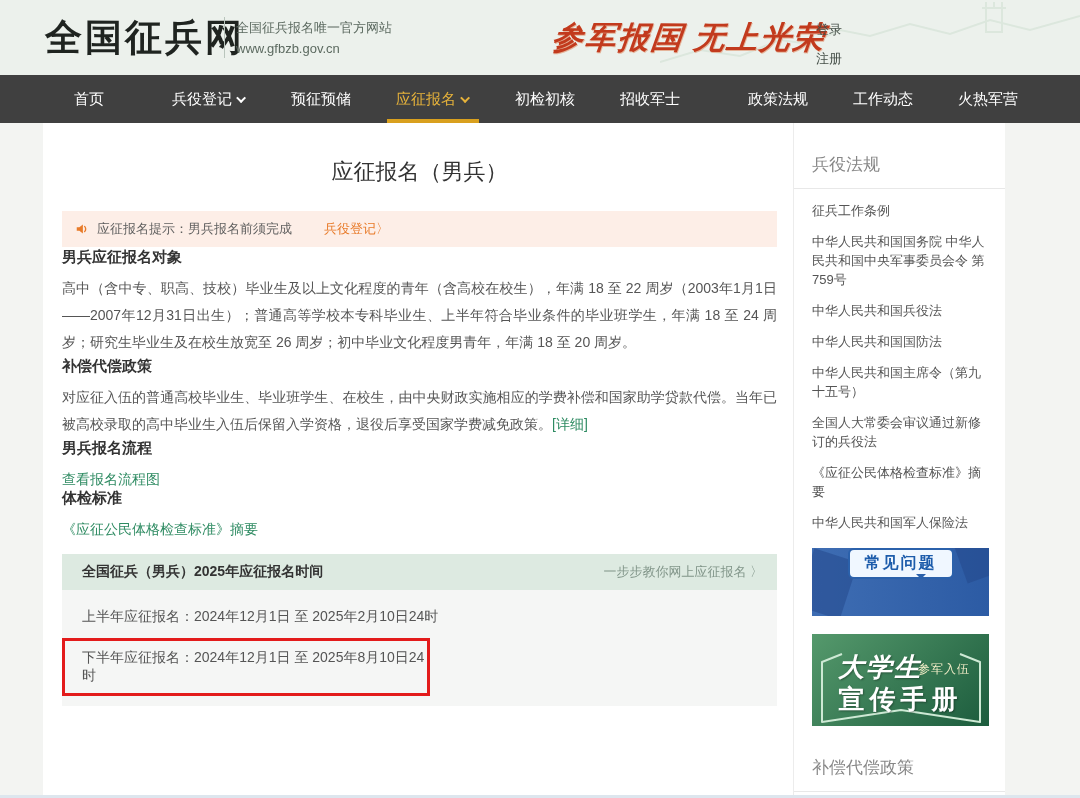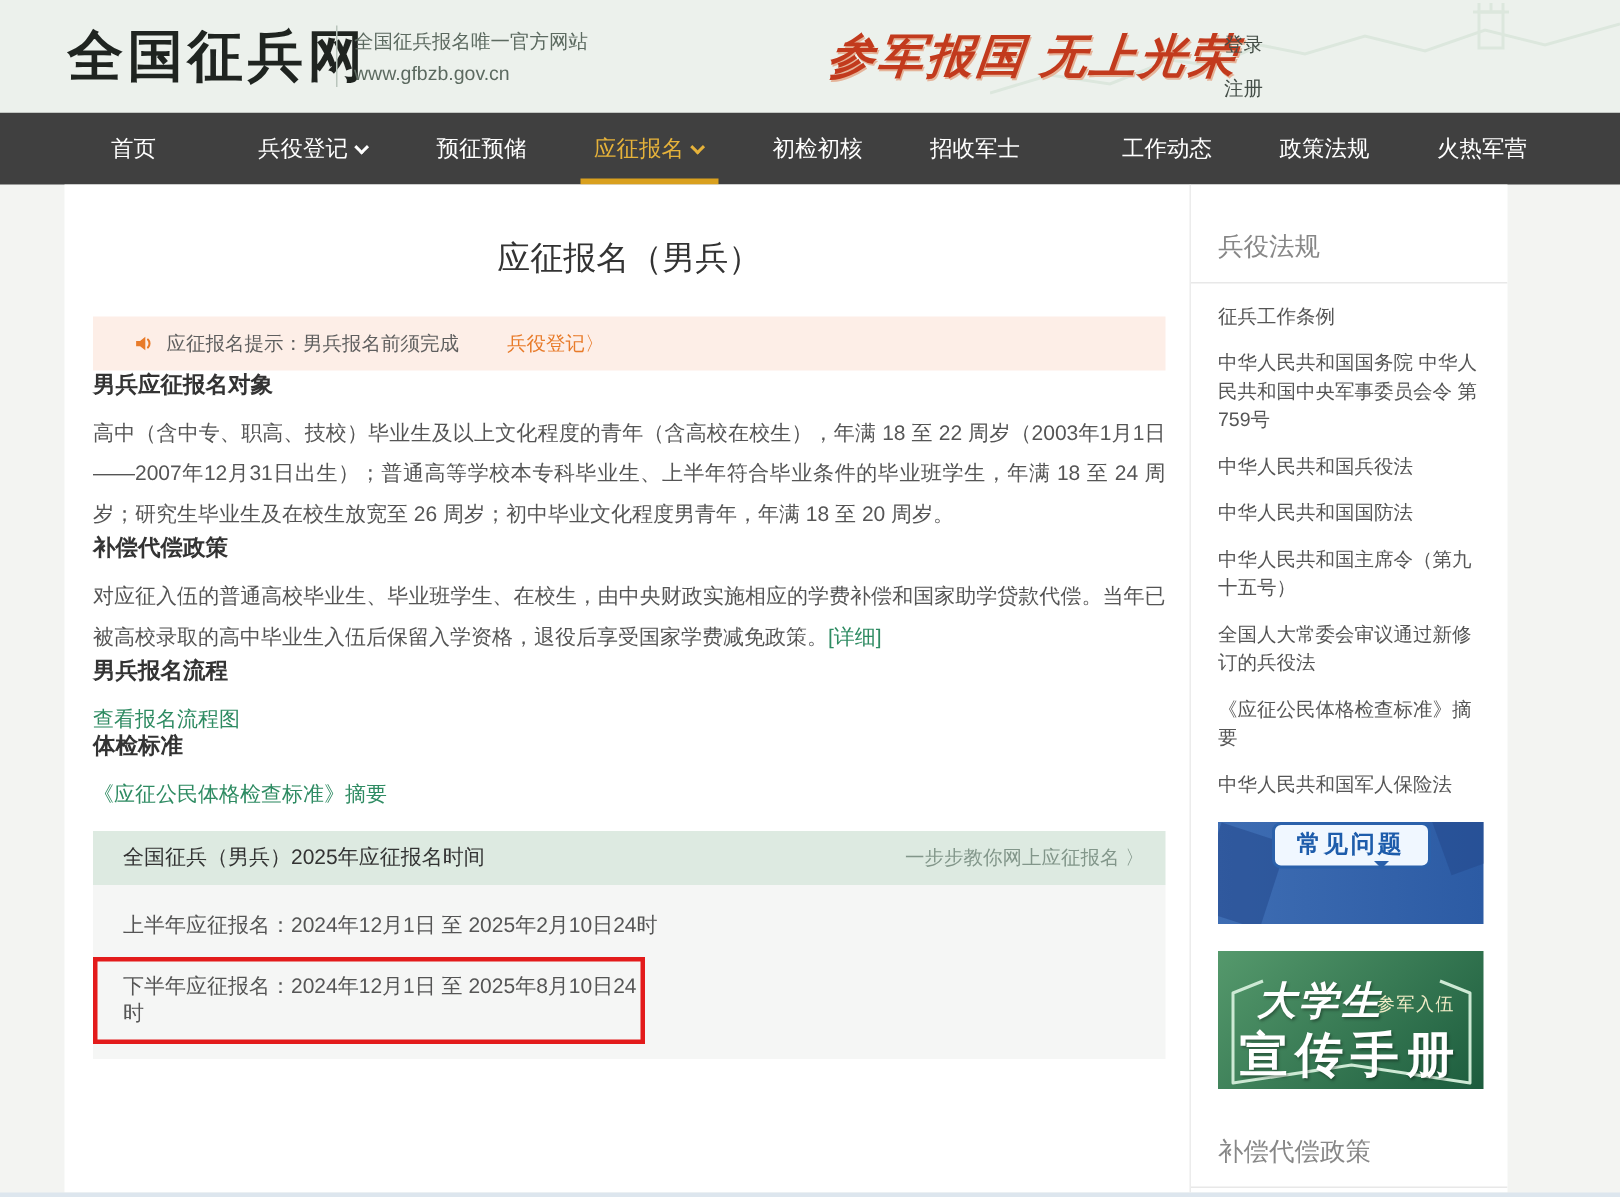--- a/index.html
+++ b/index.html
@@ -35,31 +35,31 @@
   
   .page { position:relative; height:675px; }
   .card { position:absolute; left:43px; top:0; width:962px; height:672px; background:#fff;
           display:flex; overflow:hidden; }
   .main-col { width:750px; padding:0 16px 0 19px; }
   .side-col { width:212px; border-left:1px solid #ececec; padding:0 16px 0 18px; }
 
   
   .page-title { margin:34px 0 24px; text-align:center; font-size:22px; font-weight:400; color:#333;font-family:Liberation Mono, monospace; }
   .notice { height:36px; background:#fdeee7; display:flex; align-items:center; gap:8px;
-            padding:0 27px; font-size:13px; color:#5f5f5f; }
+            padding:0 13px; font-size:13px; color:#5f5f5f; }
   .notice-link { color:#e87b2a; cursor:pointer;margin-left:24px; }
   .sec-h { font-size:15px; font-weight:bold; color:#333; line-height:20px; }
   .para { margin-top:8px; font-size:14px; color:#555; line-height:27px; text-align:justify; }
   .green-link { color:#2e8b62; cursor:pointer; }
   .link-line { margin-top:12px; font-size:14px; line-height:18px; }
 
   .timebox { margin-top:16px; }
   .timebox-head { height:36px; background:#ddeae1; display:flex; align-items:center;
                   justify-content:space-between; padding:0 14px 0 20px; }
-  .timebox-title { font-size:14px; font-weight:normal; color:#333; }
+  .timebox-title { font-size:14px; font-weight:bold; color:#333; }
   .guide-link { font-size:13px; color:#82968a; cursor:pointer; }
   .timebox-body { background:#f5f6f5; padding:8px 0 10px; }
   .time-line { font-size:14px; color:#555; padding:10px 0 10px 20px; }
   .red-rect { border:3px solid #e31b1b; width:368px; margin-top:2px; }
   .red-rect .time-line { padding:8px 0 8px 17px; }
 
   
   .side-h { margin-top:30px; font-size:17px; font-weight:400; color:#878787; }
   .side-divider { height:1px; background:#e8e8e8; margin:12px -16px 0 -18px; }
   .side-item { margin-top:12px; font-size:13px; color:#555; line-height:19px; cursor:pointer; }
@@ -75,21 +75,21 @@
   .faq-bubble::after { content:""; position:absolute; bottom:-7px; right:26px;
                        border:5px solid transparent; border-top-color:#2b61ab; }
 
   .handbook-banner { position:relative; margin-top:18px; height:92px; overflow:hidden; cursor:pointer;
                      background:linear-gradient(135deg,#55996c,#1c5c3d); color:#fff; }
   .hb-line1 { position:absolute; left:26px; top:16px; font-family:"Liberation Serif","DejaVu Serif",serif;
               font-weight:900; font-style:italic; font-size:26px; letter-spacing:2px;
               text-shadow:1px 1px 2px rgba(0,0,0,.35); }
   .hb-sub { position:absolute; left:106px; top:27px; font-size:12px; color:#f3edc8; letter-spacing:1px; }
   .hb-line2 { position:absolute; left:0; right:0; top:48px; text-align:center;
-              font-family:"Liberation Serif","DejaVu Serif",serif; font-weight:900; font-size:32px;
+              font-family:"Liberation Serif","DejaVu Serif",serif; font-weight:900; font-size:26px;
               letter-spacing:5px; text-shadow:1px 1px 2px rgba(0,0,0,.35); }
   .hb-outline { position:absolute; left:0; top:0; }
 
   .footer-strip { position:absolute; left:0; bottom:0; width:100%; height:3px; background:#dde6ee; }
 </style>
 </head>
 <body>
 
 <div class="top-header">
   <svg class="wall-deco" width="420" height="75" viewBox="0 0 420 75">
@@ -131,24 +131,24 @@
     <span class="chev"></span>
   </div>
   <div class="nav-item">
     <span>初检初核</span>
   </div>
   <div class="nav-item">
     <span>招收军士</span>
   </div>
   <span class="nav-sep"></span>
   <div class="nav-item">
+    <span>政策法规</span>
+  </div>
+  <div class="nav-item">
     <span>工作动态</span>
-  </div>
-  <div class="nav-item">
-    <span>政策法规</span>
   </div>
   <div class="nav-item">
     <span>火热军营</span>
   </div>
   <span class="nav-sep"></span>
   <div class="nav-item">
     
   </div>
 
 </div>

